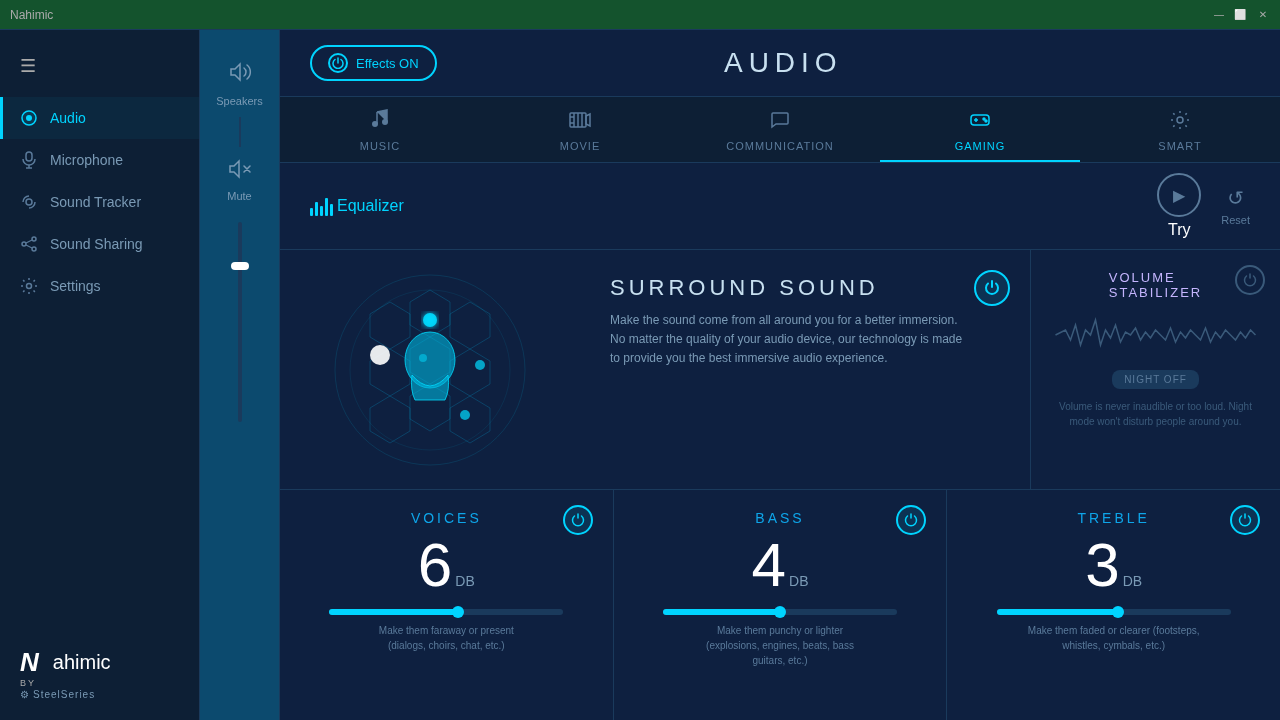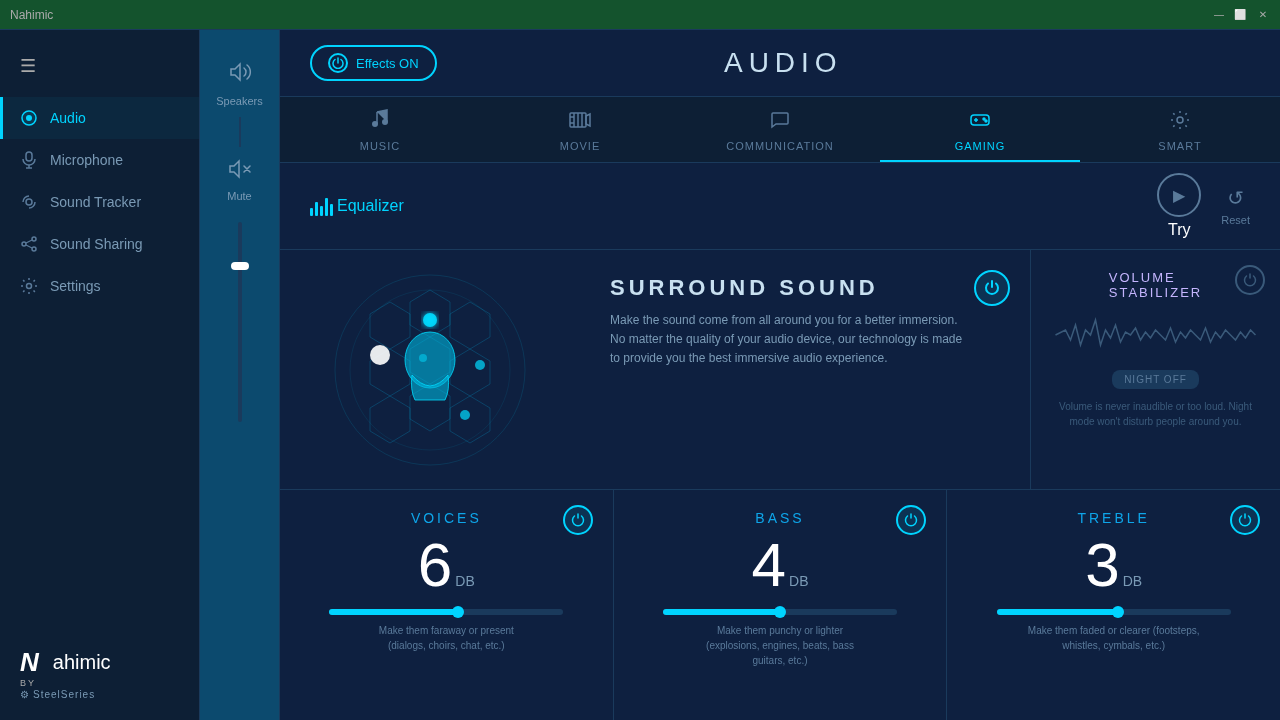--- a/index.html
+++ b/index.html
@@ -284,21 +284,21 @@
     .surround-info {
       flex: 1;
       padding: 25px 30px;
       display: flex;
       flex-direction: column;
       gap: 10px;
       position: relative;
     }
     .surround-title {
       font-size: 22px;
-      font-weight: 700;
+      font-weight: 400;
       letter-spacing: 4px;
       color: #c8e0f0;
     }
     .surround-desc {
       font-size: 12px;
       color: #7a9ab5;
       line-height: 1.6;
       max-width: 360px;
     }
     .surround-power {

